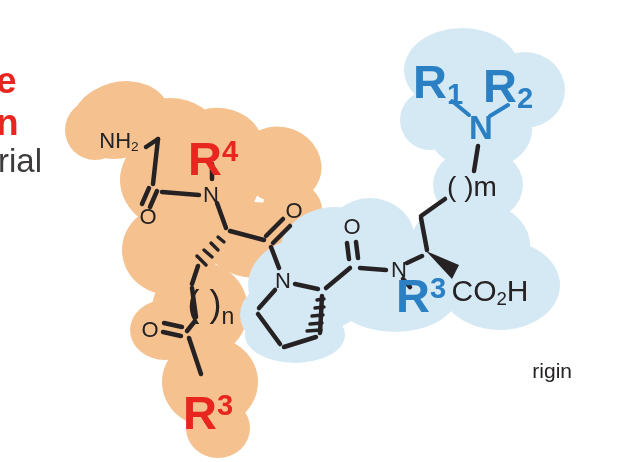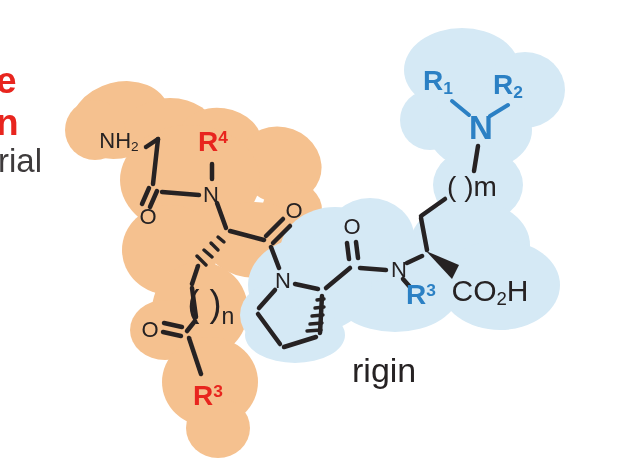--- a/index.html
+++ b/index.html
@@ -11,28 +11,28 @@
   .bd{stroke:var(--c-ink,#262223);stroke-width:4.5;stroke-linecap:round;}
   .bd-b{stroke:var(--c-blue,#2B80C4);stroke-width:4;stroke-linecap:round;}
   .hsh{stroke:var(--c-ink,#262223);stroke-width:3.4;stroke-linecap:round;}
   .wdg{fill:var(--c-ink,#262223);}
   .lbl{position:absolute;transform:translate(-50%,-50%);line-height:1;white-space:nowrap;
        color:var(--c-ink,#262223);}
   .atom{font-size:22px;}
   .big-par{font-size:36px;}
   .sb{font-size:0.62em;position:relative;top:0.22em;}
   .sp{font-size:0.62em;position:relative;top:-0.48em;}
-  .rlbl{font-size:28px;font-weight:bold;}
-  .red{color:var(--c-red,#E8251E);}
+  .rlbl{font-size:47px;font-weight:bold;}
+  .red{color:var(--c-red,#E8251E);margin-top:16px;}
   .blue{color:var(--c-blue,#2B80C4);}
   .frag{position:absolute;transform:none;line-height:1;white-space:nowrap;}
   .frag-red{font-size:37px;font-weight:bold;color:var(--c-red,#E8251E);}
   .frag-gray{font-size:33px;color:var(--c-gray,#3E3B3C);}
-  #caption{position:absolute;left:352px;top:352px;width:220px;text-align:left;
-           font-size:34px;line-height:37px;color:var(--c-ink,#262223);}
+  #caption{position:absolute;left:352px;top:352px;width:220px;text-align:right;
+           font-size:21px;line-height:37px;color:var(--c-ink,#262223);}
 </style>
 </head>
 <body>
 
 <div id="stage">
 
   <svg id="blobs" viewBox="0 0 640 462">
 
     <g>
       <ellipse class="blob-o" cx="120" cy="120" rx="50" ry="38" transform="rotate(-15 120 120)"></ellipse>

